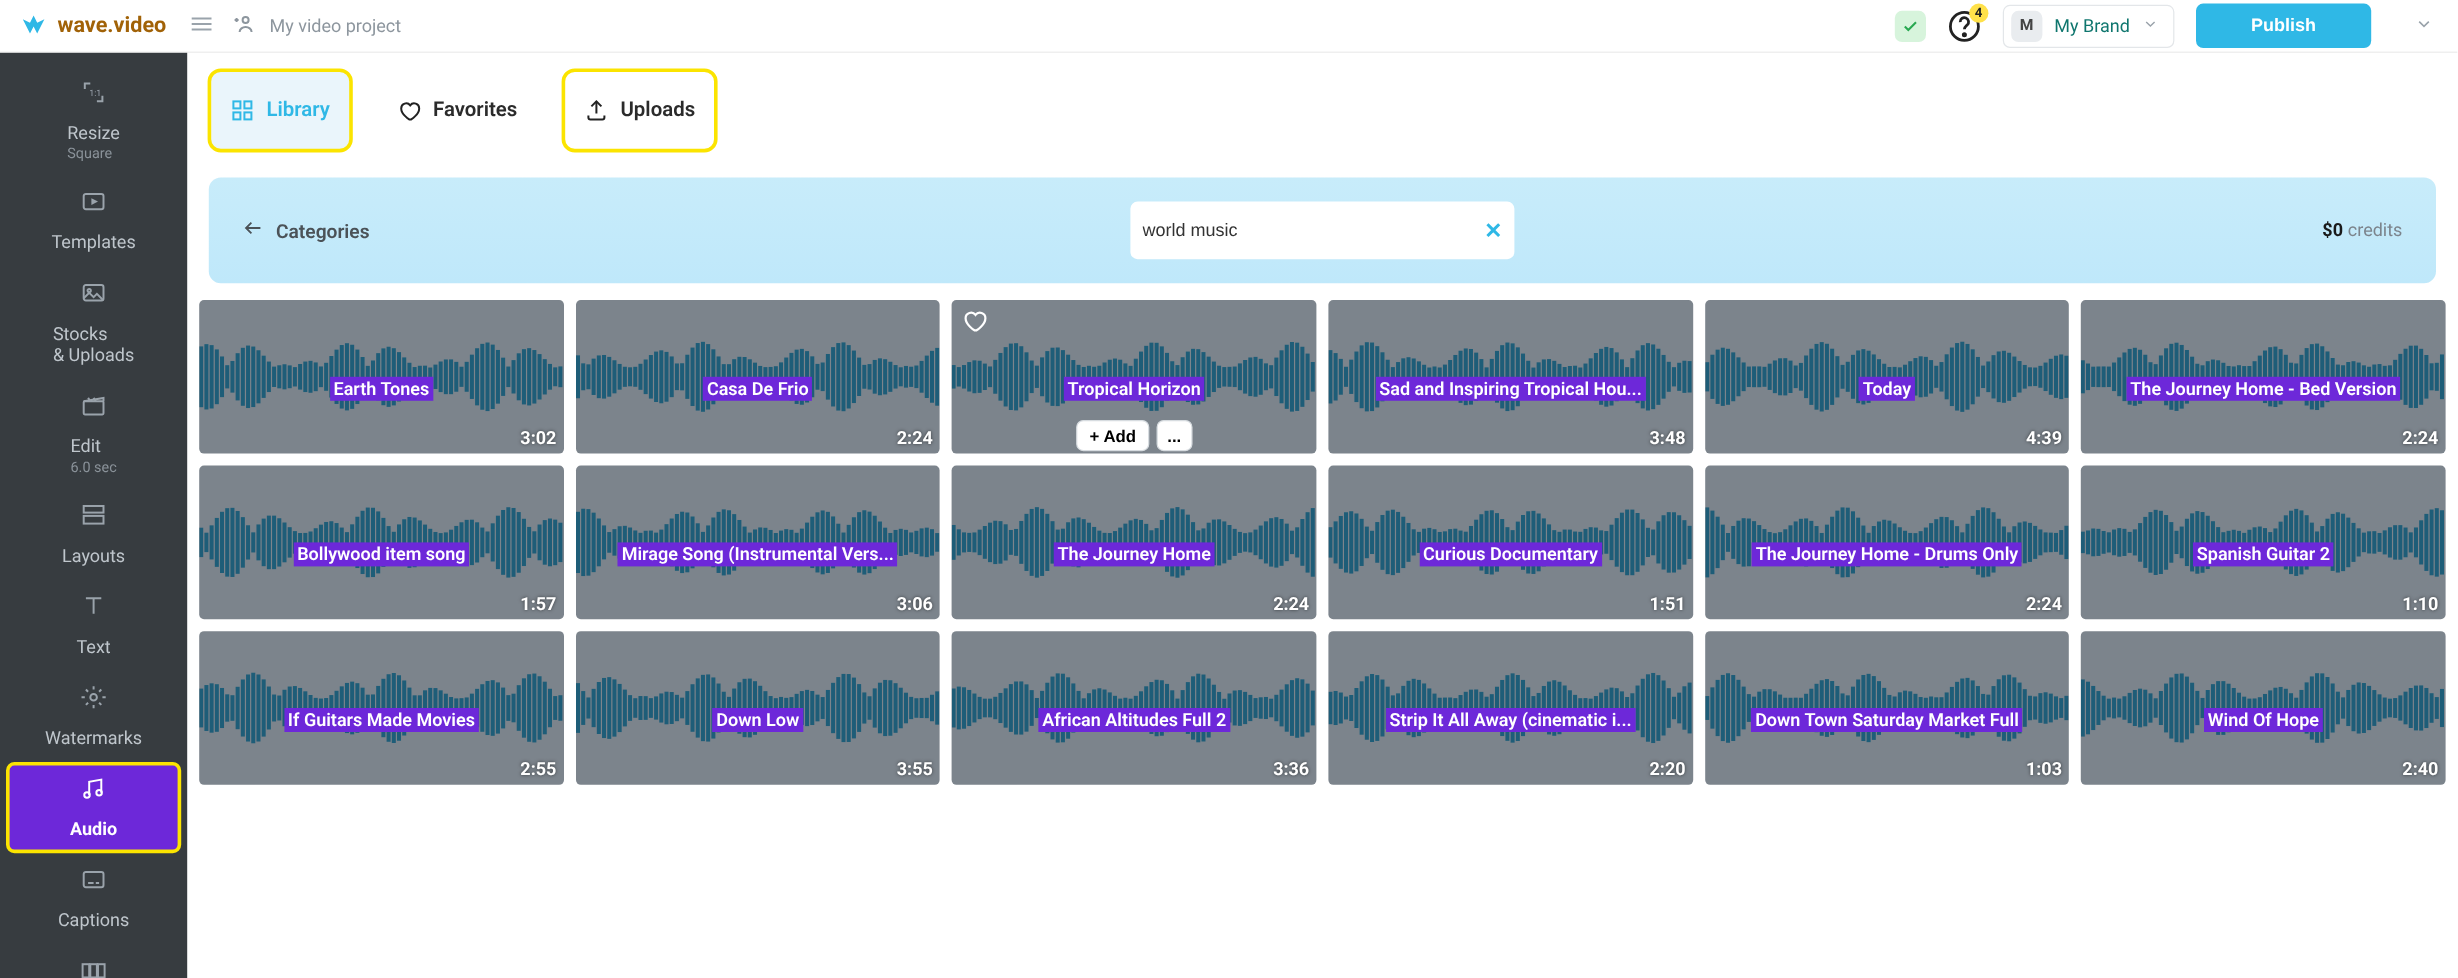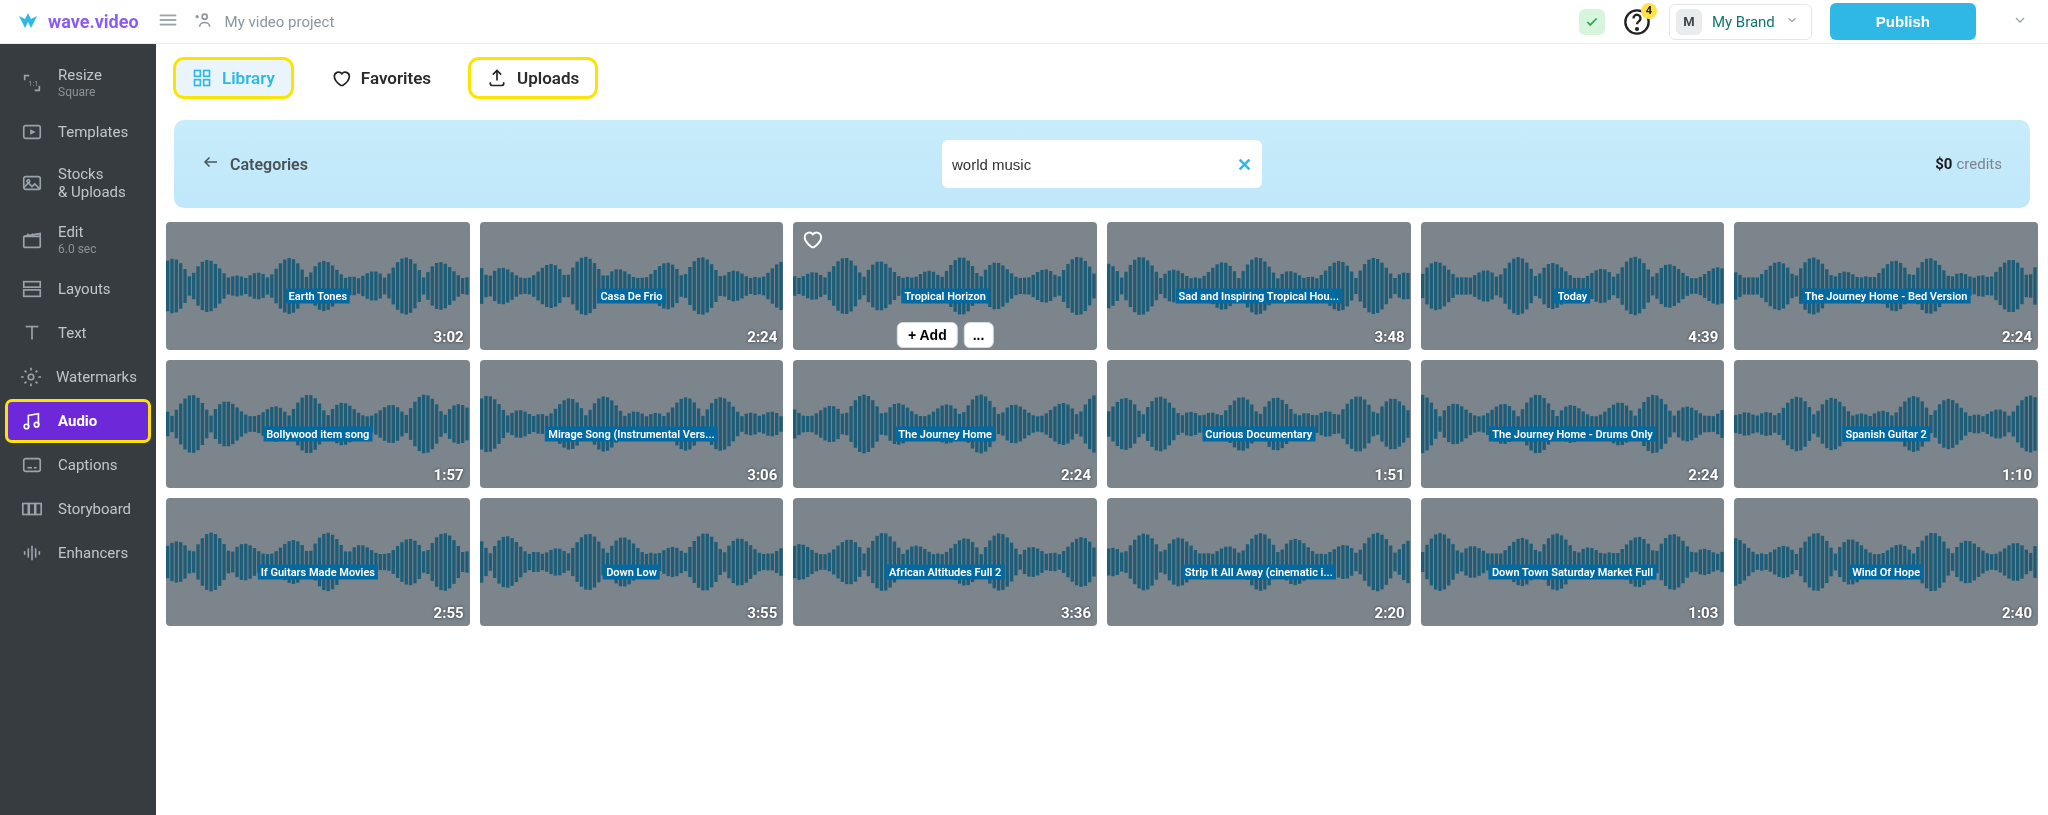--- a/index.html
+++ b/index.html
@@ -1,66 +1,66 @@
 <!DOCTYPE html>
 <html><head>
 <meta charset="utf-8">
 <style>
   * { box-sizing: border-box; margin: 0; padding: 0; }
   body { font-family: -apple-system, BlinkMacSystemFont, "Segoe UI", Roboto, Arial, sans-serif; background: #fff; color: #222; overflow: hidden; width: 2048px; height: 815px; }
 
   
   .topbar { height: 44px; display: flex; align-items: center; border-bottom: 1px solid #ececec; padding: 0 20px 0 16px; }
-  .logo { display: flex; align-items: center; gap: 8px; font-weight: 700; font-size: 18px; color: #8b5cf6; }
+  .logo { display: flex; align-items: center; gap: 8px; font-weight: 700; font-size: 18px; color: #a16207; }
   .logo-mark svg { display:block; }
   .hamburger { margin-left: 18px; color:#9aa3ab; cursor:pointer; }
   .addperson { margin-left: 14px; color:#8d969e; }
   .project-name { margin-left: 12px; color:#8d969e; font-size:15px; }
   .topbar-right { margin-left:auto; display:flex; align-items:center; gap:18px; }
   .status-ok { width:26px; height:26px; border-radius:6px; background:#d7f4dc; display:flex; align-items:center; justify-content:center; color:#2aa952; }
   .help { position:relative; width:28px; height:28px; }
   .help-badge { position:absolute; top:-5px; right:-6px; background:#ffe14a; color:#222; font-size:11px; font-weight:700; border-radius:50%; width:16px; height:16px; display:flex; align-items:center; justify-content:center; }
   .brand-select { display:flex; align-items:center; gap:10px; border:1px solid #e3e6e9; border-radius:6px; padding:4px 12px 4px 6px; cursor:pointer; }
   .brand-chip { width:26px; height:26px; border-radius:6px; background:#e9ecef; display:flex; align-items:center; justify-content:center; font-weight:700; color:#444; font-size:13px; }
   .brand-name { color:#0f766e; font-size:15px; }
   .chev { color:#9aa3ab; }
   .publish-btn { background:#2fb8e6; color:#fff; border:none; border-radius:6px; padding:10px 46px; font-size:15px; font-weight:600; cursor:pointer; }
   .publish-chev { margin-left:18px; color:#9aa3ab; cursor:pointer; }
 
   
   .wrap { display:flex; height:calc(815px - 44px); }
   .sidebar { width:156px; background:#373c40; padding:10px 0; overflow:hidden; }
-  .side-item { display:flex; align-items:center; gap:14px; padding:10px 14px; color:#bfc6cc; font-size:15px; cursor:pointer; position:relative; border-radius:6px; margin:2px 6px; }
+  .side-item { display:flex; align-items:center; gap:14px; padding:10px 14px; color:#bfc6cc; font-size:15px; cursor:pointer; position:relative; border-radius:6px; margin:2px 6px;flex-direction:column; }
   .side-item .sub { display:block; font-size:12px; color:#8a9299; margin-top:1px; }
   .side-item.active { background:#6d28d9; color:#fff; font-weight:700; }
   .side-item .icon { width:24px; display:flex; justify-content:center; color:#9aa3ab; }
   .side-item.active .icon { color:#fff; }
   .side-hl { outline:3px solid #fbe400; outline-offset:-2px; }
 
   
   .main { flex:1; padding:0 0 0 0; overflow:hidden; }
   .tabs { display:flex; align-items:center; gap:20px; padding:14px 0 0 18px; }
-  .tab { display:flex; align-items:center; gap:10px; padding:10px 18px; border-radius:10px; font-size:17px; font-weight:600; color:#2b2b2b; cursor:pointer; }
+  .tab { display:flex; align-items:center; gap:10px; padding:24px 18px; border-radius:10px; font-size:17px; font-weight:600; color:#2b2b2b; cursor:pointer; }
   .tab.active { background:#eaf5fb; color:#2fb8e6; }
   .tab-hl { outline:3px solid #fbe400; outline-offset:-2px; }
   .tab svg { display:block; }
 
   .banner { margin:22px 18px 14px 18px; background:linear-gradient(180deg,#c8ecfa 0%, #bfe8fa 100%); border-radius:10px; height:88px; display:flex; align-items:center; padding:0 28px; position:relative; }
   .back-cat { display:flex; align-items:center; gap:10px; color:#4b5257; font-weight:600; cursor:pointer; font-size:16px; }
   .searchbox { position:absolute; left:50%; transform:translateX(-50%); width:320px; height:48px; background:#fff; border-radius:6px; display:flex; align-items:center; padding:0 10px; }
   .searchbox input { border:none; outline:none; flex:1; font-size:15px; color:#333; background:transparent; }
   .search-clear { color:#2fb8e6; cursor:pointer; font-size:18px; font-weight:700; }
   .credits { margin-left:auto; font-size:15px; }
   .credits .amt { font-weight:700; color:#1a1a1a; }
   .credits .lbl { color:#7c848c; margin-left:4px; }
 
   .grid { display:grid; grid-template-columns: repeat(6, 1fr); gap:10px; padding:0 10px 0 10px; }
   .card { position:relative; height:128px; background:#7c848c; border-radius:4px; overflow:hidden; cursor:pointer; }
   .wave { position:absolute; inset:0; }
-  .card .title { position:absolute; left:50%; top:58%; transform:translate(-50%,-50%); background:#0369a1; color:#fff; font-size:11px; font-weight:600; padding:1px 3px; white-space:nowrap; max-width:94%; overflow:hidden; text-overflow:ellipsis; }
+  .card .title { position:absolute; left:50%; top:58%; transform:translate(-50%,-50%); background:#6d28d9; color:#fff; font-size:15px; font-weight:600; padding:1px 3px; white-space:nowrap; max-width:94%; overflow:hidden; text-overflow:ellipsis; }
   .card .dur { position:absolute; right:6px; bottom:4px; color:#fff; font-size:15px; font-weight:700; text-shadow:0 0 3px rgba(0,0,0,.6); }
   .card .heart { position:absolute; left:8px; top:6px; color:#fff; }
   .card .actions { position:absolute; left:50%; transform:translateX(-50%); top:78%; display:flex; gap:6px; }
   .addbtn { background:#fff; border:1px solid #d7dce0; border-radius:6px; padding:4px 10px; font-size:14px; font-weight:600; display:flex; align-items:center; gap:4px; cursor:pointer; }
   .morebtn { background:#fff; border:1px solid #d7dce0; border-radius:6px; padding:4px 8px; font-size:14px; font-weight:700; cursor:pointer; }
 
   .wave svg { width:100%; height:100%; display:block; }
 </style>
 </head>
 <body>

